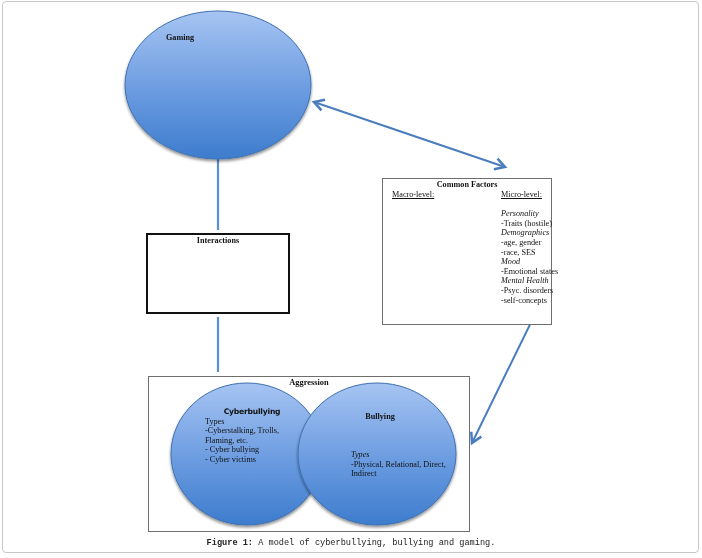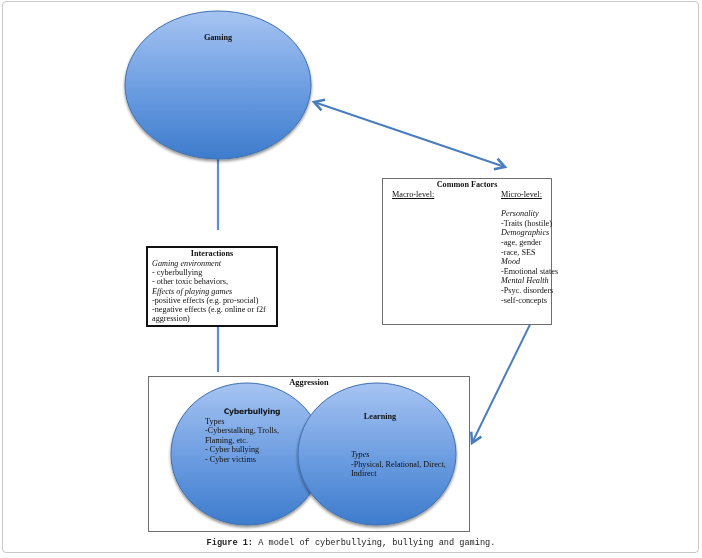--- a/index.html
+++ b/index.html
@@ -5,31 +5,31 @@
   html, body { margin: 0; padding: 0; background: #ffffff; }
   body { width: 702px; height: 558px; position: relative; overflow: hidden;
          font-family: "Liberation Serif", serif; color: #111; }
   .frame { position: absolute; left: 2px; top: 1px; width: 697px; height: 552px;
            border: 1px solid #c8c8c8; border-radius: 4px; box-sizing: border-box; }
   svg.diagram { position: absolute; left: 0; top: 0; }
   .txt { position: absolute; font-size: 8.2px; line-height: 9.6px; white-space: nowrap; }
   .it { font-style: italic; }
 
   .gaming-text { left: 166px; top: 33px; width: 130px; }
-  .gaming-text .title { display: block; width: 104px; text-align: center; font-weight: bold; }
+  .gaming-text .title { display: block; width: 104px; text-align: left; font-weight: bold; }
 
   .box { position: absolute; background: #fff; box-sizing: border-box; }
   .cf-box { left: 382px; top: 178px; width: 170px; height: 147px; border: 1px solid #6e6e6e; }
   .cf-title { position: absolute; left: 0; right: 0; top: 1px; text-align: center; font-weight: bold; font-size: 8.2px; }
   .cf-col { position: absolute; top: 11px; font-size: 8.2px; line-height: 9.6px; white-space: nowrap; margin-left: 6px; }
   .cf-col.left { left: 3px; }
   .cf-col.right { left: 112px; }
   .ul { text-decoration: underline; }
 
-  .int-box { left: 146px; top: 246px; width: 132px; height: 81px; border: 2px solid #111; }
+  .int-box { left: 146px; top: 233px; width: 144px; height: 81px; border: 2px solid #111; }
   .int-title { position: absolute; left: 0; right: 0; top: 1px; text-align: center; font-weight: bold; font-size: 8.2px; }
   .int-body { position: absolute; left: 4px; top: 11px; font-size: 8.2px; line-height: 9.2px; white-space: nowrap; }
 
   .agg-box { left: 148px; top: 376px; width: 322px; height: 156px; border: 1px solid #6e6e6e; background: transparent; padding-left: 13px; }
   .agg-title { position: absolute; left: 0; right: 0; top: 1px; text-align: center; font-weight: bold; font-size: 8.4px; }
 
   .cyber-text { left: 205px; top: 407px; }
   .cyber-text .title { display: block; text-align: center; width: 90px; margin-left: 2px; font-weight: bold; font-family: "DejaVu Sans", sans-serif; font-size: 7.6px; letter-spacing: -0.2px; }
   .bully-text { left: 348px; top: 412px; }
   .bully-text .title { display: block; text-align: center; width: 60px; margin-left: 2px; font-weight: bold; }
@@ -101,48 +101,39 @@
         <div>-Emotional states</div>
         <div class="it">Mental Health</div>
         <div>-Psyc. disorders</div>
         <div>-self-concepts</div>
       </div>
   </div>
 </div>
 
 <div class="box int-box">
   <div class="int-title">Interactions</div>
-  <div class="int-body">
-      <div class="it">Gaming environment</div>
-      <div>- cyberbullying</div>
-      <div>- other toxic behaviors,</div>
-      <div class="it">Effects of playing games</div>
-      <div>-positive effects (e.g. pro-social)</div>
-      <div>-negative effects (e.g. online or f2f</div>
-      <div>aggression)</div>
-    </div>
 </div>
 
 <div class="box agg-box">
   <div class="agg-title">Aggression</div>
 </div>
 
 <div class="txt cyber-text">
   <span class="title">Cyberbullying</span>
   <div>
       <div>Types</div>
       <div>-Cyberstalking, Trolls,</div>
       <div>Flaming, etc.</div>
       <div>- Cyber bullying</div>
       <div>- Cyber victims</div>
     </div>
 </div>
 
 <div class="txt bully-text">
-  <span class="title">Learning</span>
+  <span class="title">Bullying</span>
 </div>
 <div class="txt bully-body">
     <div class="it">Types</div>
     <div>-Physical, Relational, Direct,</div>
     <div>Indirect</div>
   </div>
 
 <div class="caption"><b>Figure 1:</b><span> A model of cyberbullying, bullying and gaming.</span></div>
 
 </body></html>

